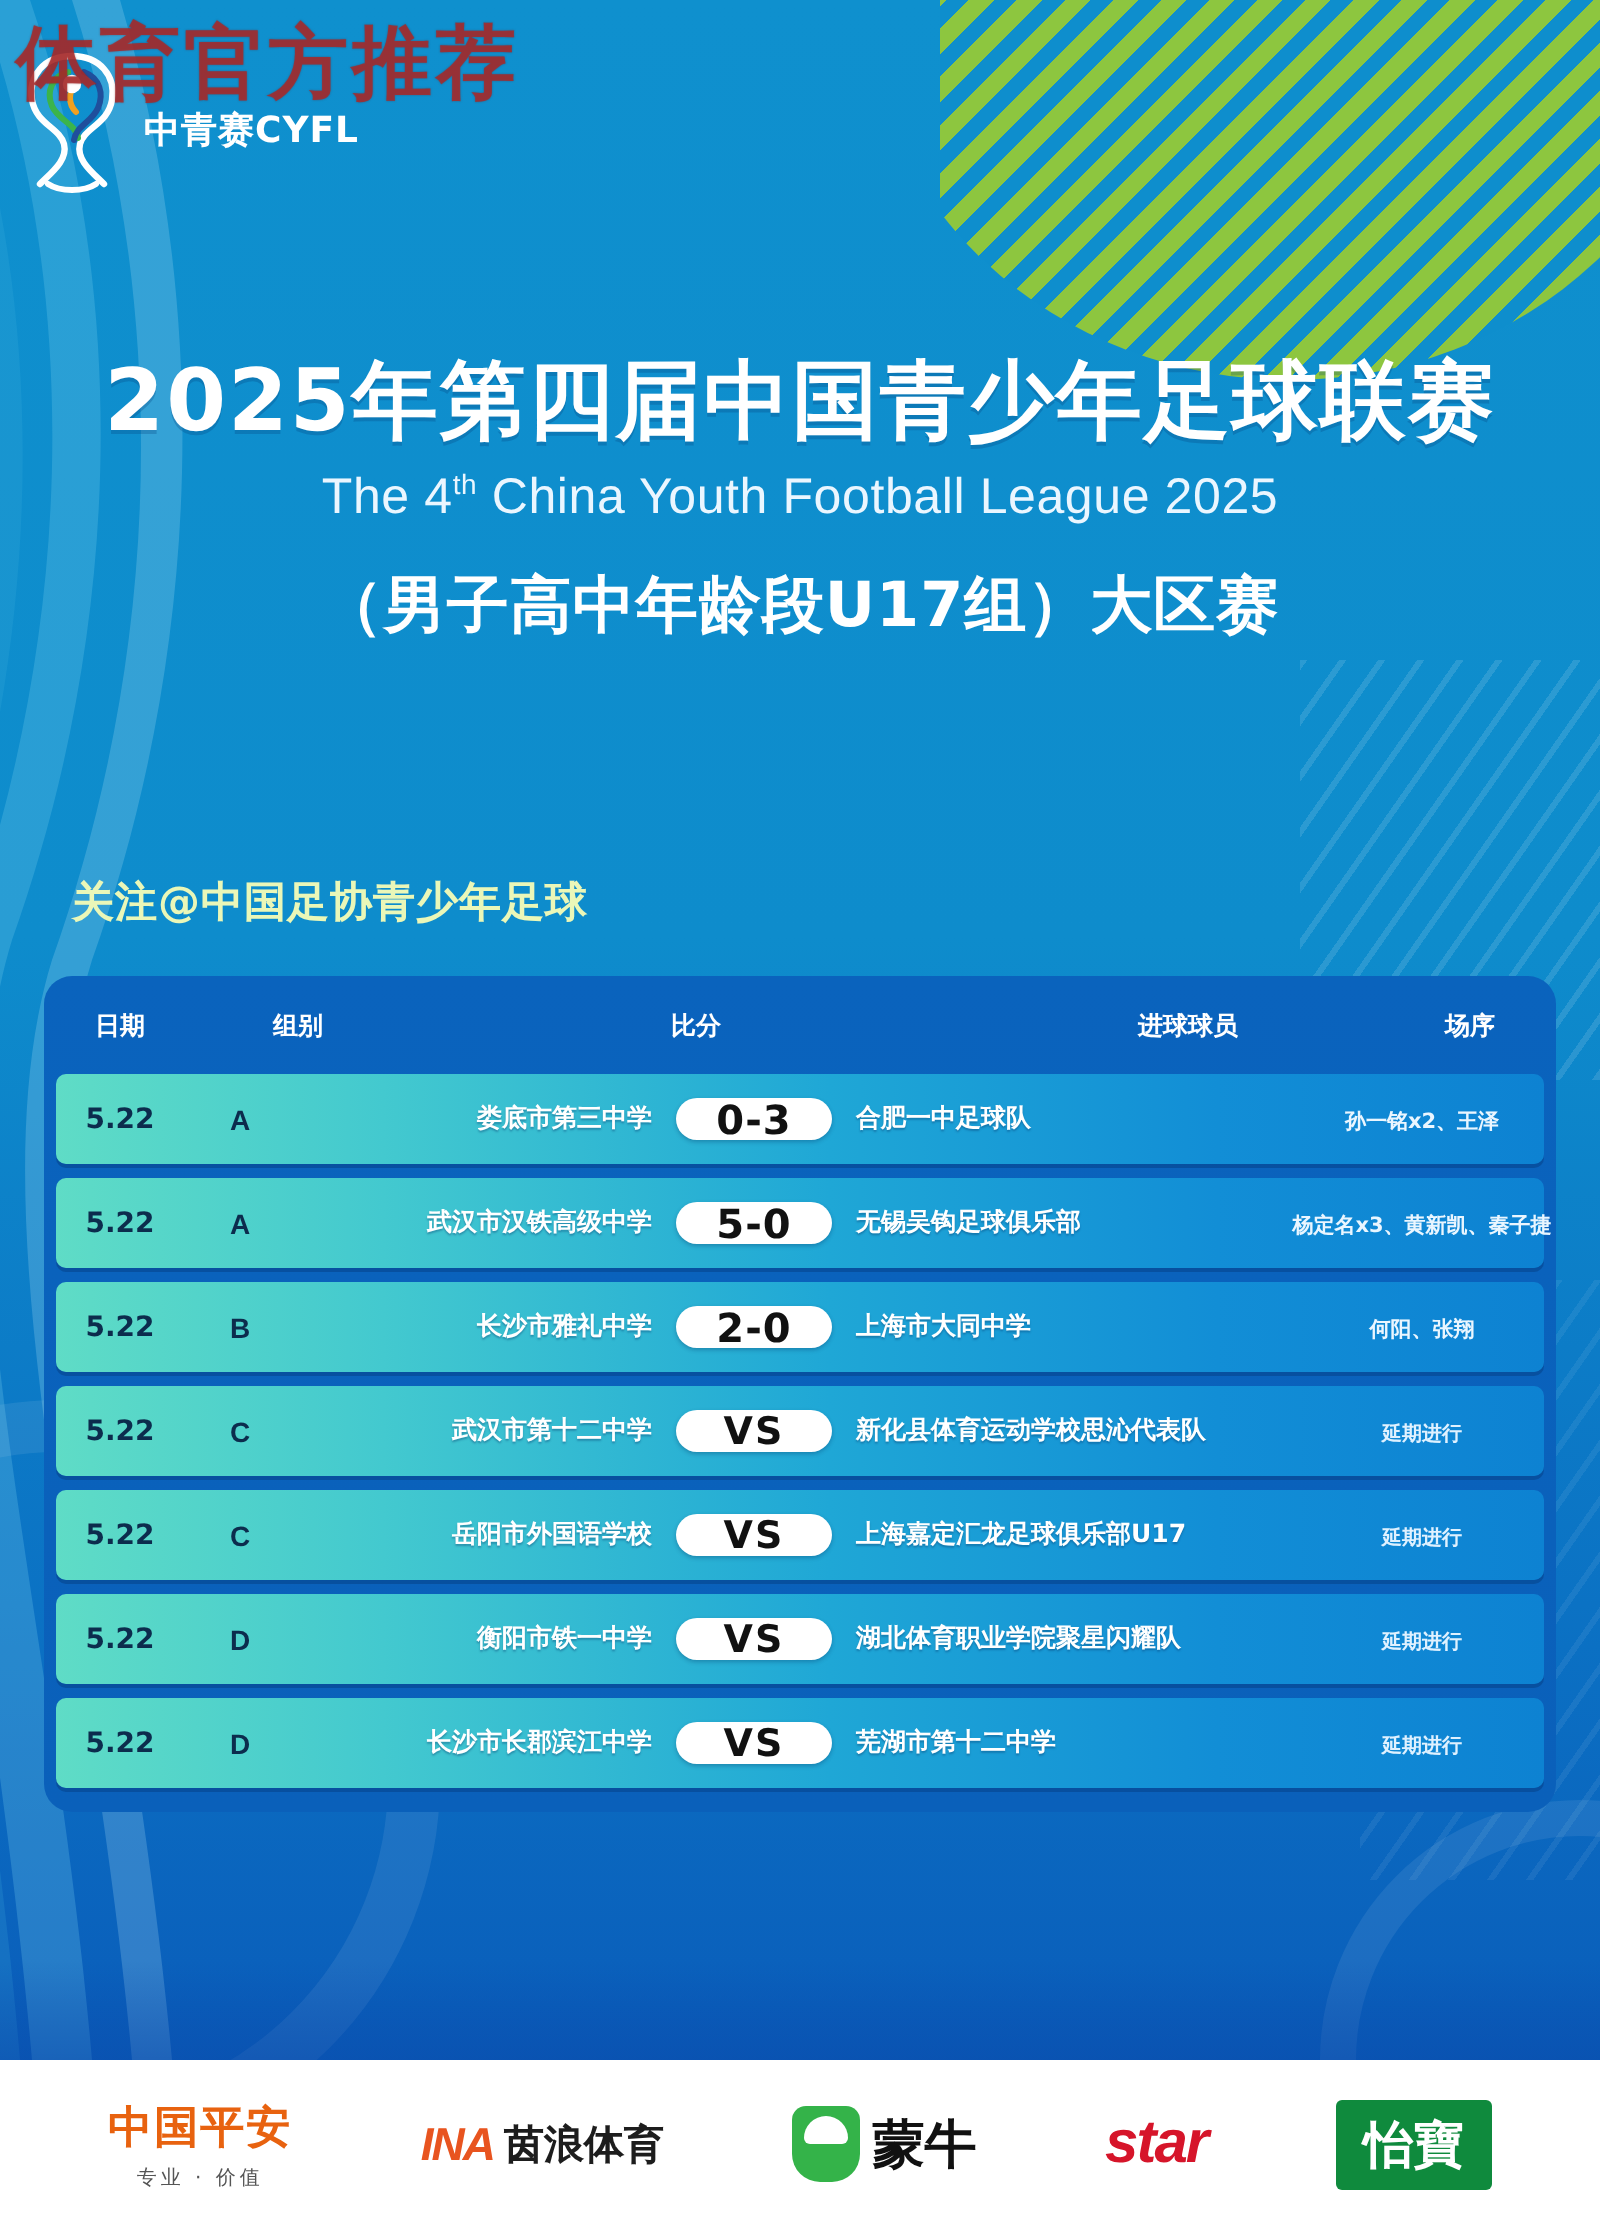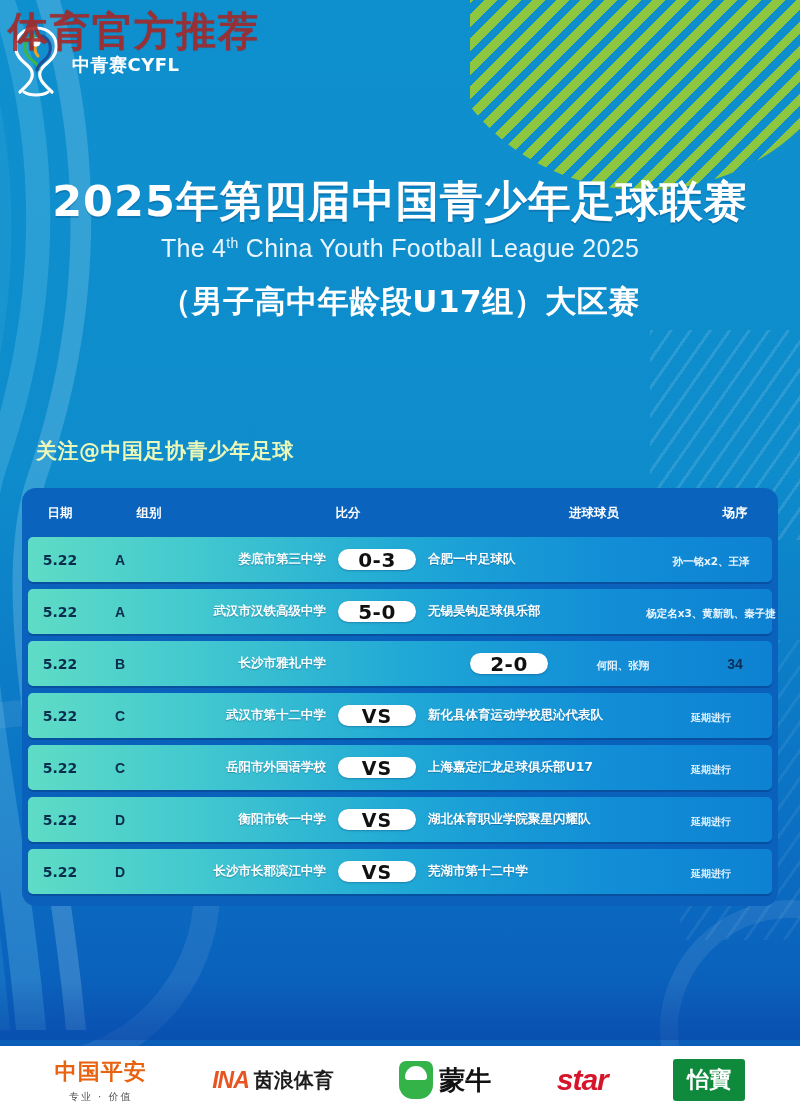--- a/index.html
+++ b/index.html
@@ -180,21 +180,21 @@
   .scorer{
     font-size:10.5px; color:#eaf6ff; font-weight:bold;
     font-family:"DejaVu Sans","Liberation Sans",sans-serif;
     white-space:nowrap;
   }
   .scorer.pending{ font-size:10px; color:#dff1ff; }
 
   
   .footer{
     position:absolute; left:0; right:0; bottom:0;
-    height:68px; background:#ffffff;
+    height:84px; background:#ffffff;
     display:flex; align-items:center; justify-content:space-around;
     padding:0 22px;
     z-index:8;
     margin-top:23px;
   }
   .sp{ display:flex; flex-direction:column; align-items:center; justify-content:center; }
   .sp-pingan .l1{
     color:#e8620f; font-size:22px; font-weight:bold;
     font-family:"DejaVu Sans","Liberation Sans",sans-serif;
     letter-spacing:1px;
@@ -227,21 +227,21 @@
     font-family:"DejaVu Sans","Liberation Sans",sans-serif;
   }
   .sp-star .word{
     color:#d6152a; font-size:30px; font-weight:bold; font-style:italic;
     font-family:"Liberation Sans",sans-serif; letter-spacing:-1px;
   }
   .sp-yibao .box{
     background:#0f8a3d; padding:6px 14px; border-radius:3px;
   }
   .sp-yibao .cn{
-    color:#ffffff; font-size:22px; font-weight:bold;
+    color:#ffffff; font-size:25px; font-weight:bold;
     font-family:"DejaVu Sans","Liberation Sans",sans-serif;
   }
 </style>
 </head>
 <body>
 
 <div id="poster">
 
   <svg class="bg-wave-left" viewBox="0 0 180 1030" preserveAspectRatio="none">
     <path d="M10,0 C70,150 60,330 10,470 C-30,600 30,790 50,1030 L0,1030 L0,0 Z" fill="#44b4e0" opacity=".35"></path>
@@ -319,20 +319,21 @@
           <div class="c-scorer"><span class="scorer">杨定名x3、黄新凯、秦子捷</span></div>
           <div class="c-no">33</div>
         </div>
         <div class="row">
           <div class="c-date">5.22</div>
           <div class="c-group">B</div>
           <div class="c-match">
             <div class="match-inner">
               <span class="team home">长沙市雅礼中学</span>
               <span class="score-pill">2-0</span>
+              <span class="team away">上海市大同中学</span>
             </div>
           </div>
           <div class="c-scorer"><span class="scorer">何阳、张翔</span></div>
           <div class="c-no">34</div>
         </div>
         <div class="row">
           <div class="c-date">5.22</div>
           <div class="c-group">C</div>
           <div class="c-match">
             <div class="match-inner">

